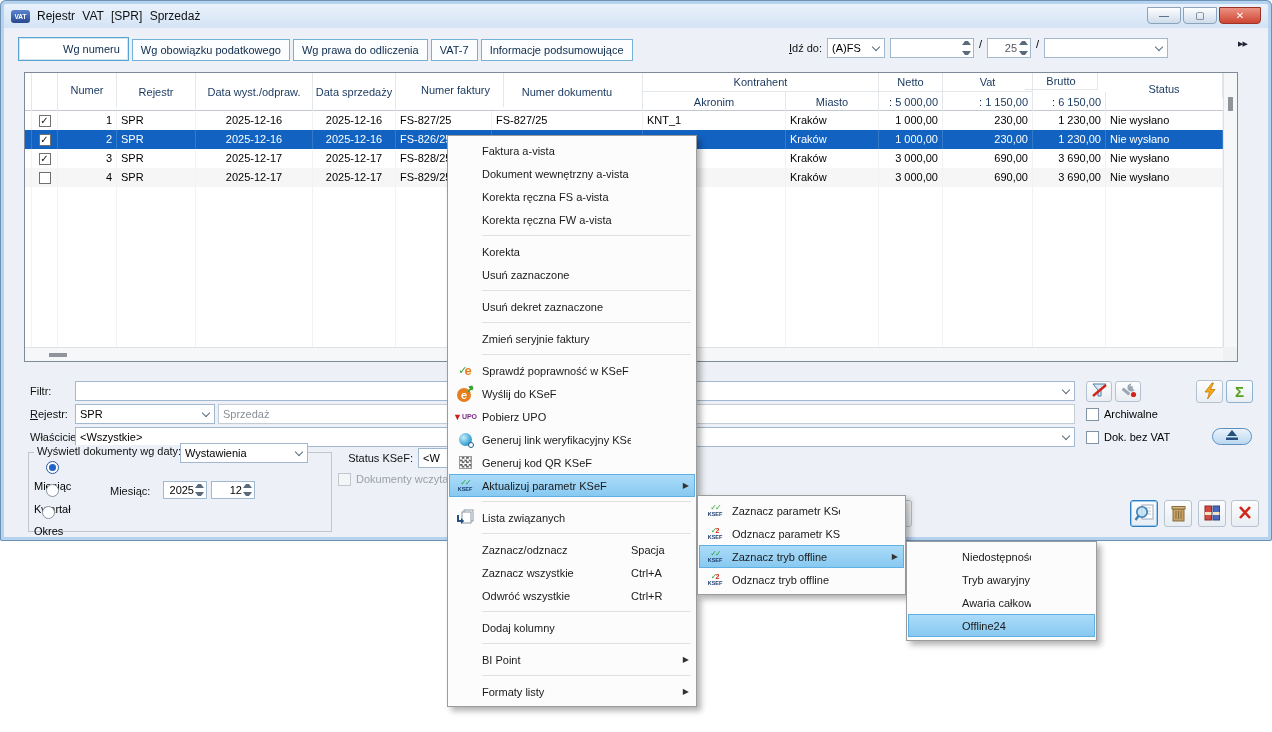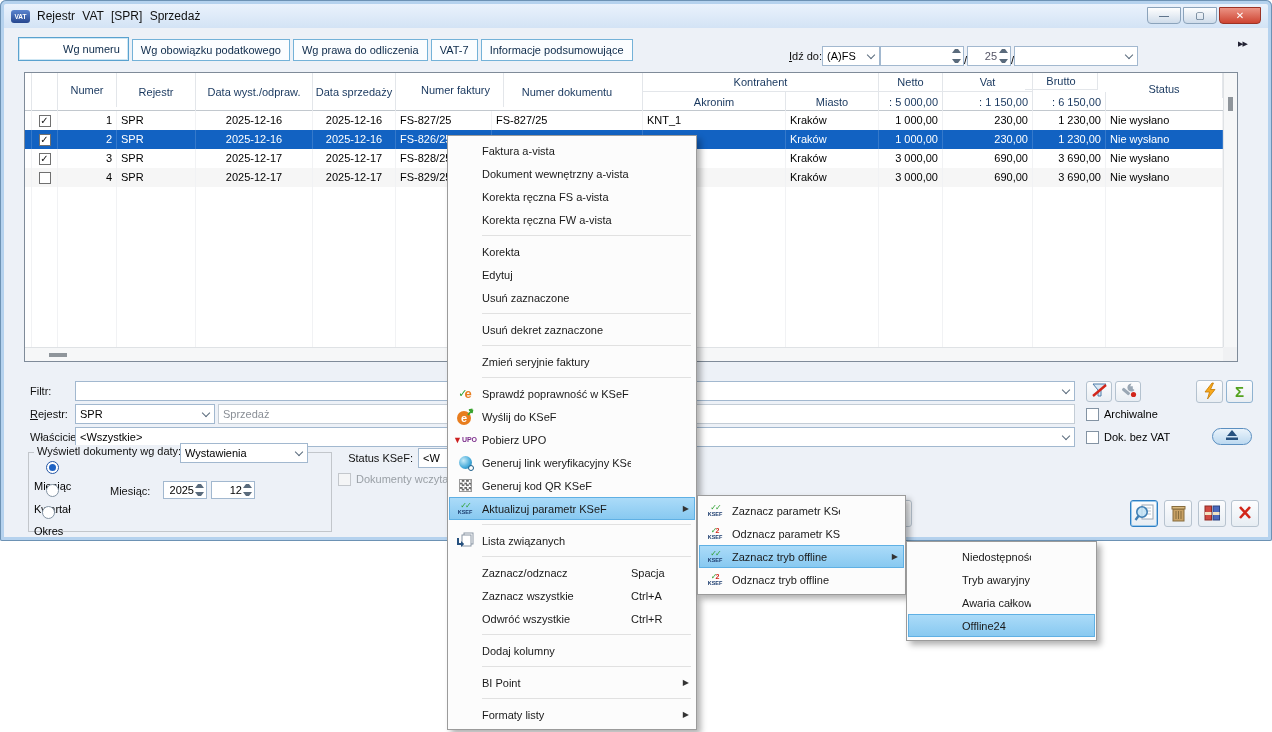--- a/index.html
+++ b/index.html
@@ -17,21 +17,21 @@
   .win-btns{margin-left:auto;display:flex;gap:2px;align-self:flex-start;margin-top:3px;}
   .wbtn{width:34px;height:17px;border:1px solid #8ba3bb;border-radius:0 0 4px 4px;
     background:linear-gradient(#fefefe,#cfdcea);display:flex;align-items:center;justify-content:center;
     font-size:10px;color:#35506b;}
   .wbtn.close{width:42px;background:linear-gradient(#eb9384,#ce4432);border-color:#9c3325;color:#fff;font-weight:bold;}
   
   .tabs{position:absolute;left:18px;top:37px;display:flex;gap:3px;align-items:flex-end;}
   .tab{height:22px;border:1px solid #74b2d8;background:#fbfdff;padding:0 8px;display:flex;align-items:center;
     color:#0d2a4a;white-space:nowrap;}
   .tab.active{height:24px;background:#fff;border-color:#5aa2cf;box-shadow:inset 0 0 0 1px #cfe7f4;padding-left:44px;}
-  .goto{position:absolute;left:789px;top:38px;height:28px;display:flex;align-items:flex-end;}
+  .goto{position:absolute;left:789px;top:38px;height:28px;display:flex;align-items:flex-start;gap:5px;}
   .mnemonic{display:inline-block;}
   .mnemonic::first-letter{text-decoration:underline;}
   .box{border:1px solid #a2b8cf;background:#fff;height:20px;display:flex;align-items:center;padding:0 4px;position:relative;}
   .chev{width:6px;height:6px;border-right:1.4px solid #5a6b7c;border-bottom:1.4px solid #5a6b7c;
     transform:rotate(45deg);margin:-3px 1px 0 auto;flex:none;}
   .spinb{position:absolute;right:2px;top:2px;bottom:2px;width:9px;display:flex;flex-direction:column;justify-content:space-between;}
   .spinb i{display:block;border:3px solid transparent;}
   .spinb .up{border-bottom:4px solid #5a6b7c;border-top:none;}
   .spinb .dn{border-top:4px solid #5a6b7c;border-bottom:none;}
   .ffwd{position:absolute;left:1238px;top:40px;font-size:7px;letter-spacing:-1px;color:#223;}
@@ -628,26 +628,20 @@
   </div>
     <div class="m-sep"></div>
     <div class="m-item">
     <span class="m-ico"></span>
     <span class="m-lab">Korekta</span>
     <span class="m-sc"></span>
     <span class="m-ar"></span>
   </div>
     <div class="m-item">
     <span class="m-ico"></span>
-    <span class="m-lab">Edytuj</span>
-    <span class="m-sc"></span>
-    <span class="m-ar"></span>
-  </div>
-    <div class="m-item">
-    <span class="m-ico"></span>
     <span class="m-lab">Usuń zaznaczone</span>
     <span class="m-sc"></span>
     <span class="m-ar"></span>
   </div>
     <div class="m-sep"></div>
     <div class="m-item">
     <span class="m-ico"></span>
     <span class="m-lab">Usuń dekret zaznaczone</span>
     <span class="m-sc"></span>
     <span class="m-ar"></span>

